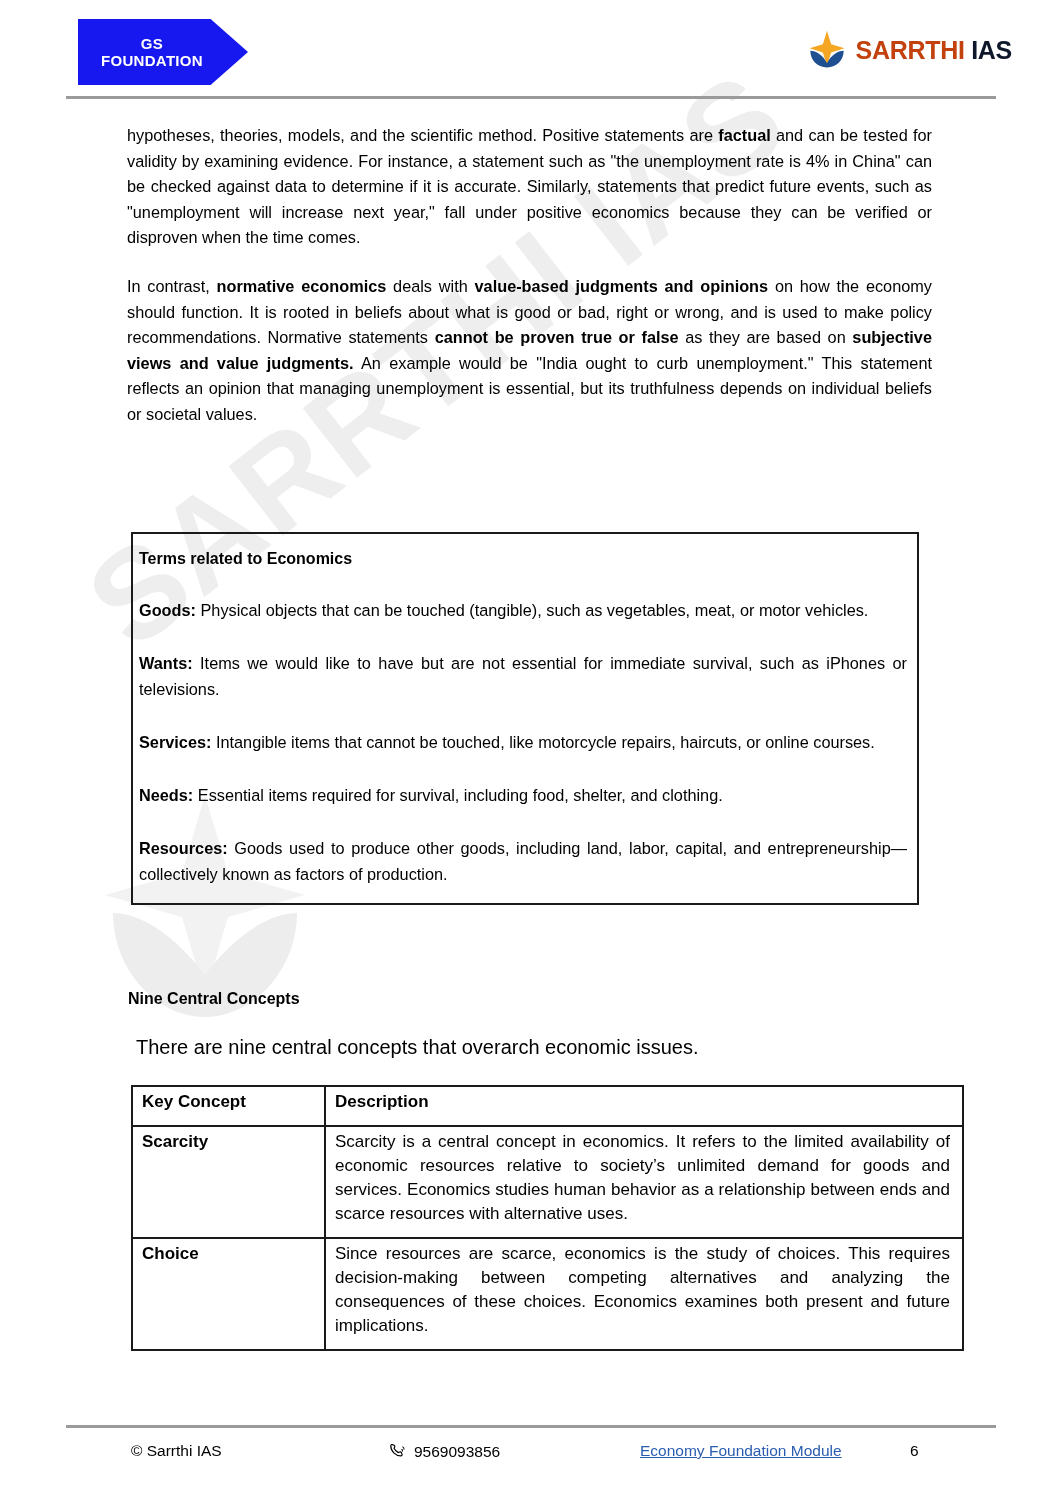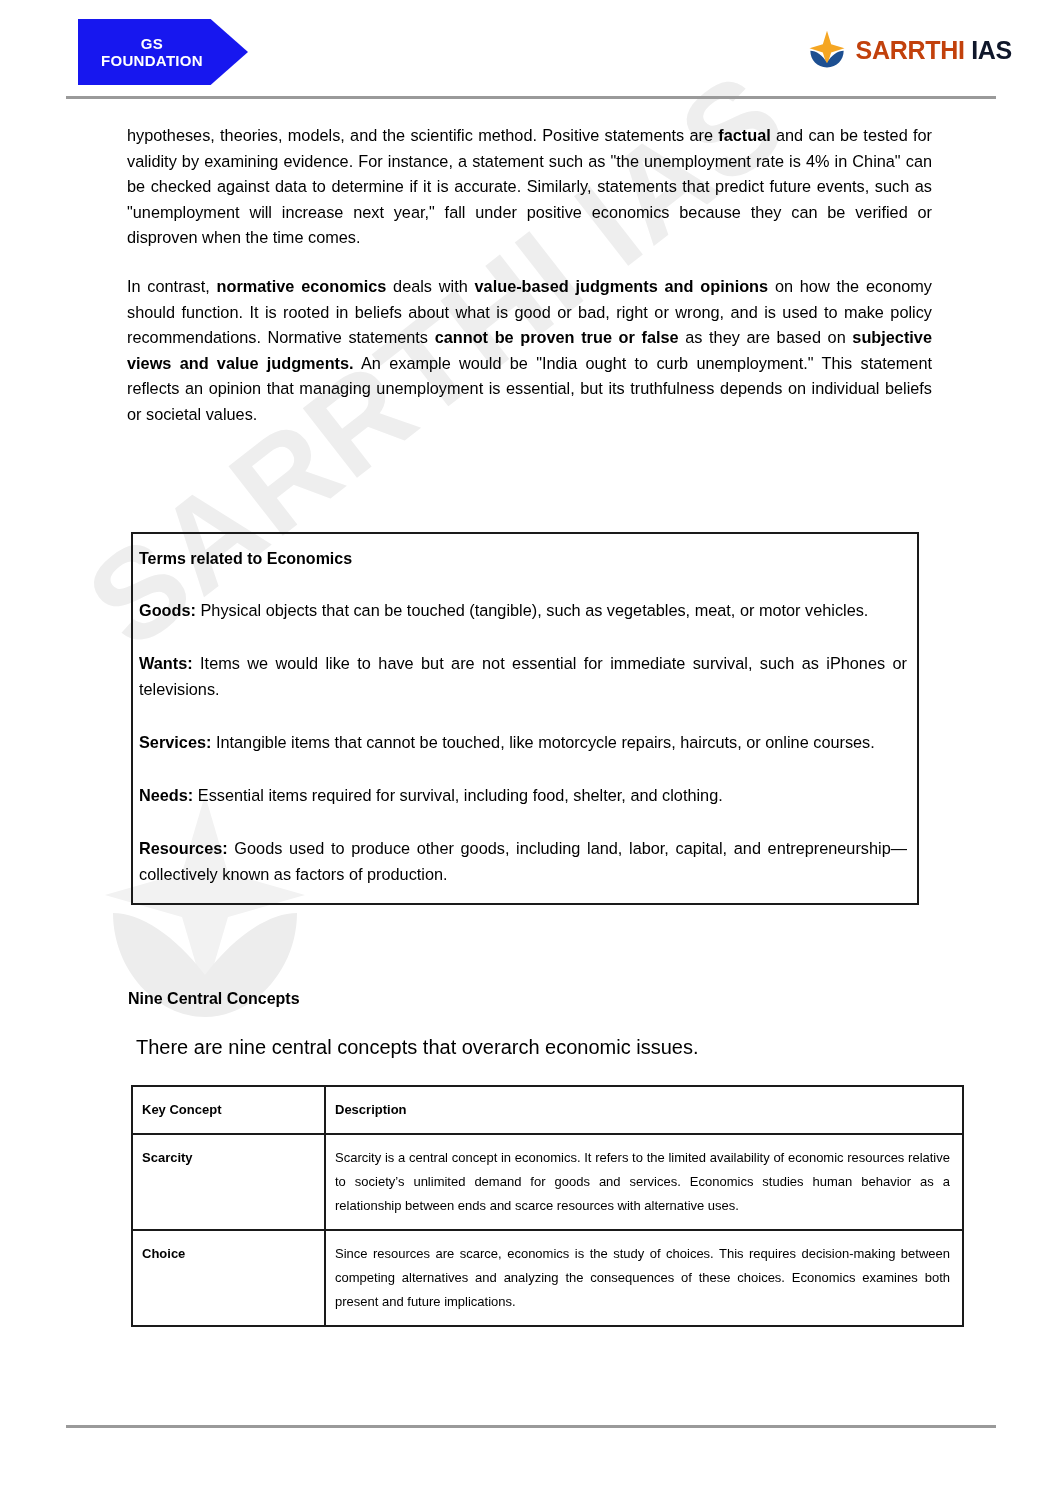--- a/index.html
+++ b/index.html
@@ -208,22 +208,22 @@
     left: 131px;
     top: 1085px;
     width: 833px;
     border-collapse: collapse;
     z-index: 2;
     background: transparent;
   }
   .concepts-table td, .concepts-table th {
     border: 2px solid #1a1a1a;
     vertical-align: top;
-    padding: 11px 12px 11px 9px;
-    font-size: 13px;
+    padding: 3px 12px 11px 9px;
+    font-size: 17px;
     line-height: 24px;
     text-align: justify;
   }
   .concepts-table th {
     text-align: left;
     font-weight: 700;
   }
   .concepts-table .col-key {
     width: 170px;
     font-weight: 700;
@@ -342,14 +342,27 @@
           <td>Scarcity is a central concept in economics. It refers to the limited availability of economic resources relative to society’s unlimited demand for goods and services. Economics studies human behavior as a relationship between ends and scarce resources with alternative uses.</td>
         </tr>
         <tr>
           <td class="col-key">Choice</td>
           <td>Since resources are scarce, economics is the study of choices. This requires decision-making between competing alternatives and analyzing the consequences of these choices. Economics examines both present and future implications.</td>
         </tr>
       </tbody>
   </table>
 
   <div class="footer-rule"></div>
+  <div class="footer">
+    <div class="f-copy">© Sarrthi IAS</div>
+    <div class="f-phone">
+      <svg class="phone-icon" viewBox="0 0 24 24">
+        <path d="M3.5 4.8 C3.5 3.6 4.6 2.9 5.6 3.3 L7.6 4.1 C8.5 4.5 8.9 5.6 8.4 6.4 L7.6 7.9 C8.6 10 11 12.4 13.1 13.4 L14.6 12.6 C15.4 12.1 16.5 12.5 16.9 13.4 L17.7 15.4 C18.1 16.4 17.4 17.5 16.2 17.5 C9.3 17.5 3.5 11.7 3.5 4.8 Z" fill="none" stroke="#000" stroke-width="1.5"></path>
+        <path d="M18.6 6.2 C19.8 6.8 20.4 8 20.2 9.2" fill="none" stroke="#000" stroke-width="1.3" stroke-linecap="round"></path>
+        <path d="M17.4 9.4 C18.2 9.8 18.6 10.6 18.4 11.4" fill="none" stroke="#000" stroke-width="1.3" stroke-linecap="round"></path>
+      </svg>
+      <span>9569093856</span>
+    </div>
+    <a class="f-link" href="#">Economy Foundation Module</a>
+    <div class="f-page">6</div>
+  </div>
 
 </div>
 
 </body></html>

